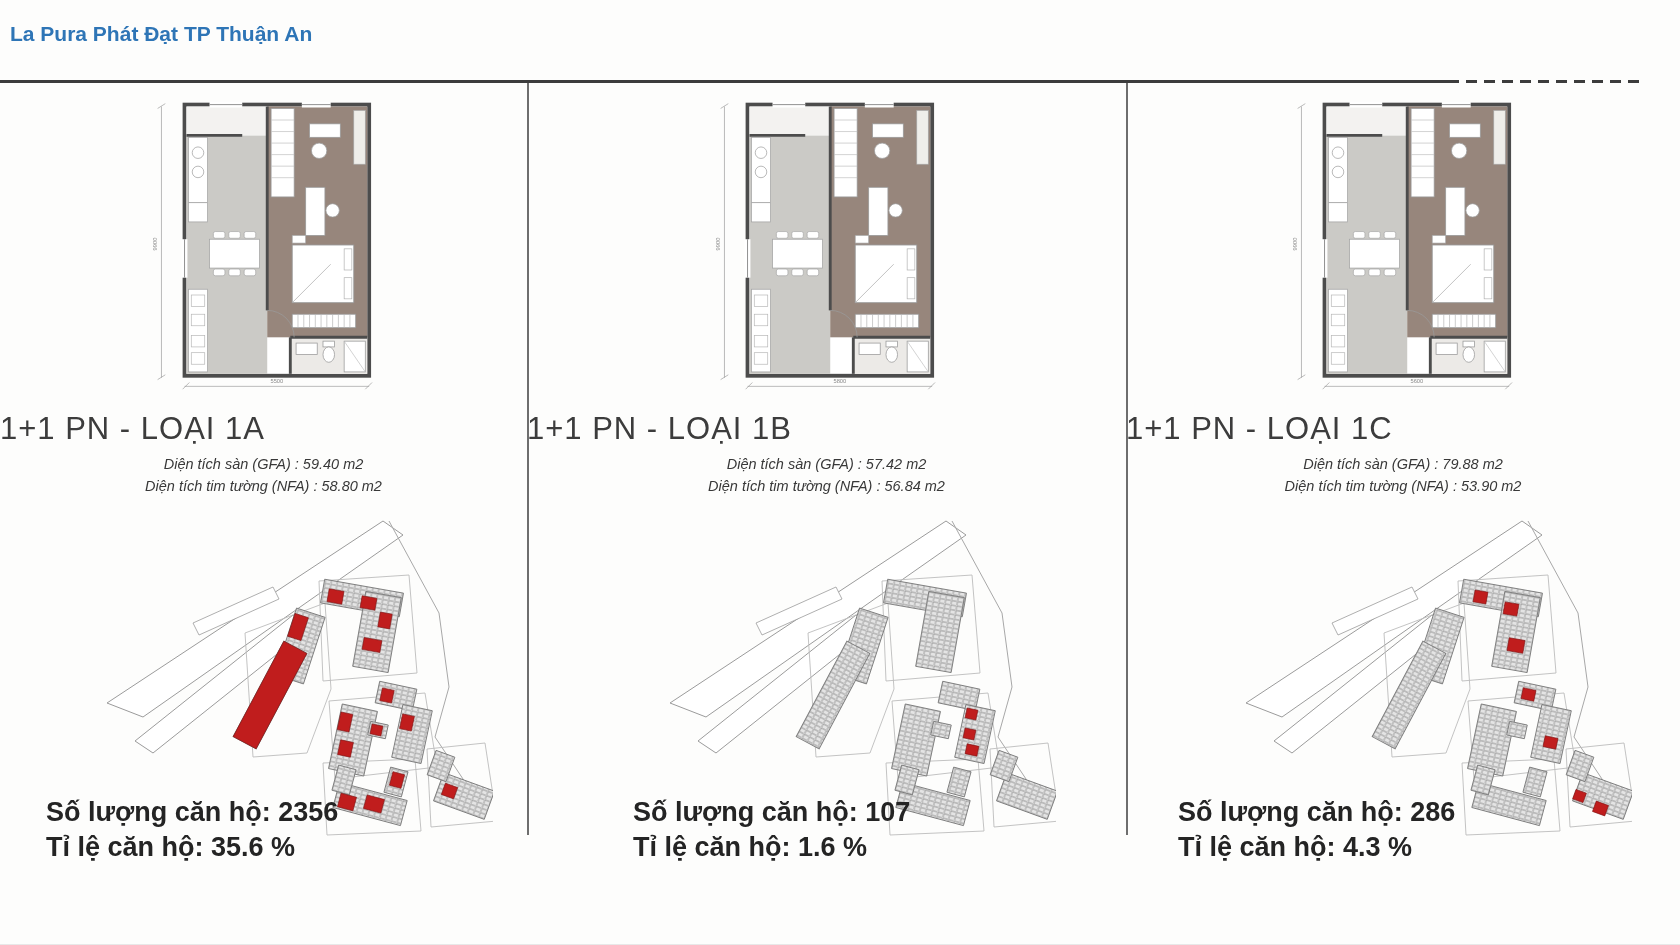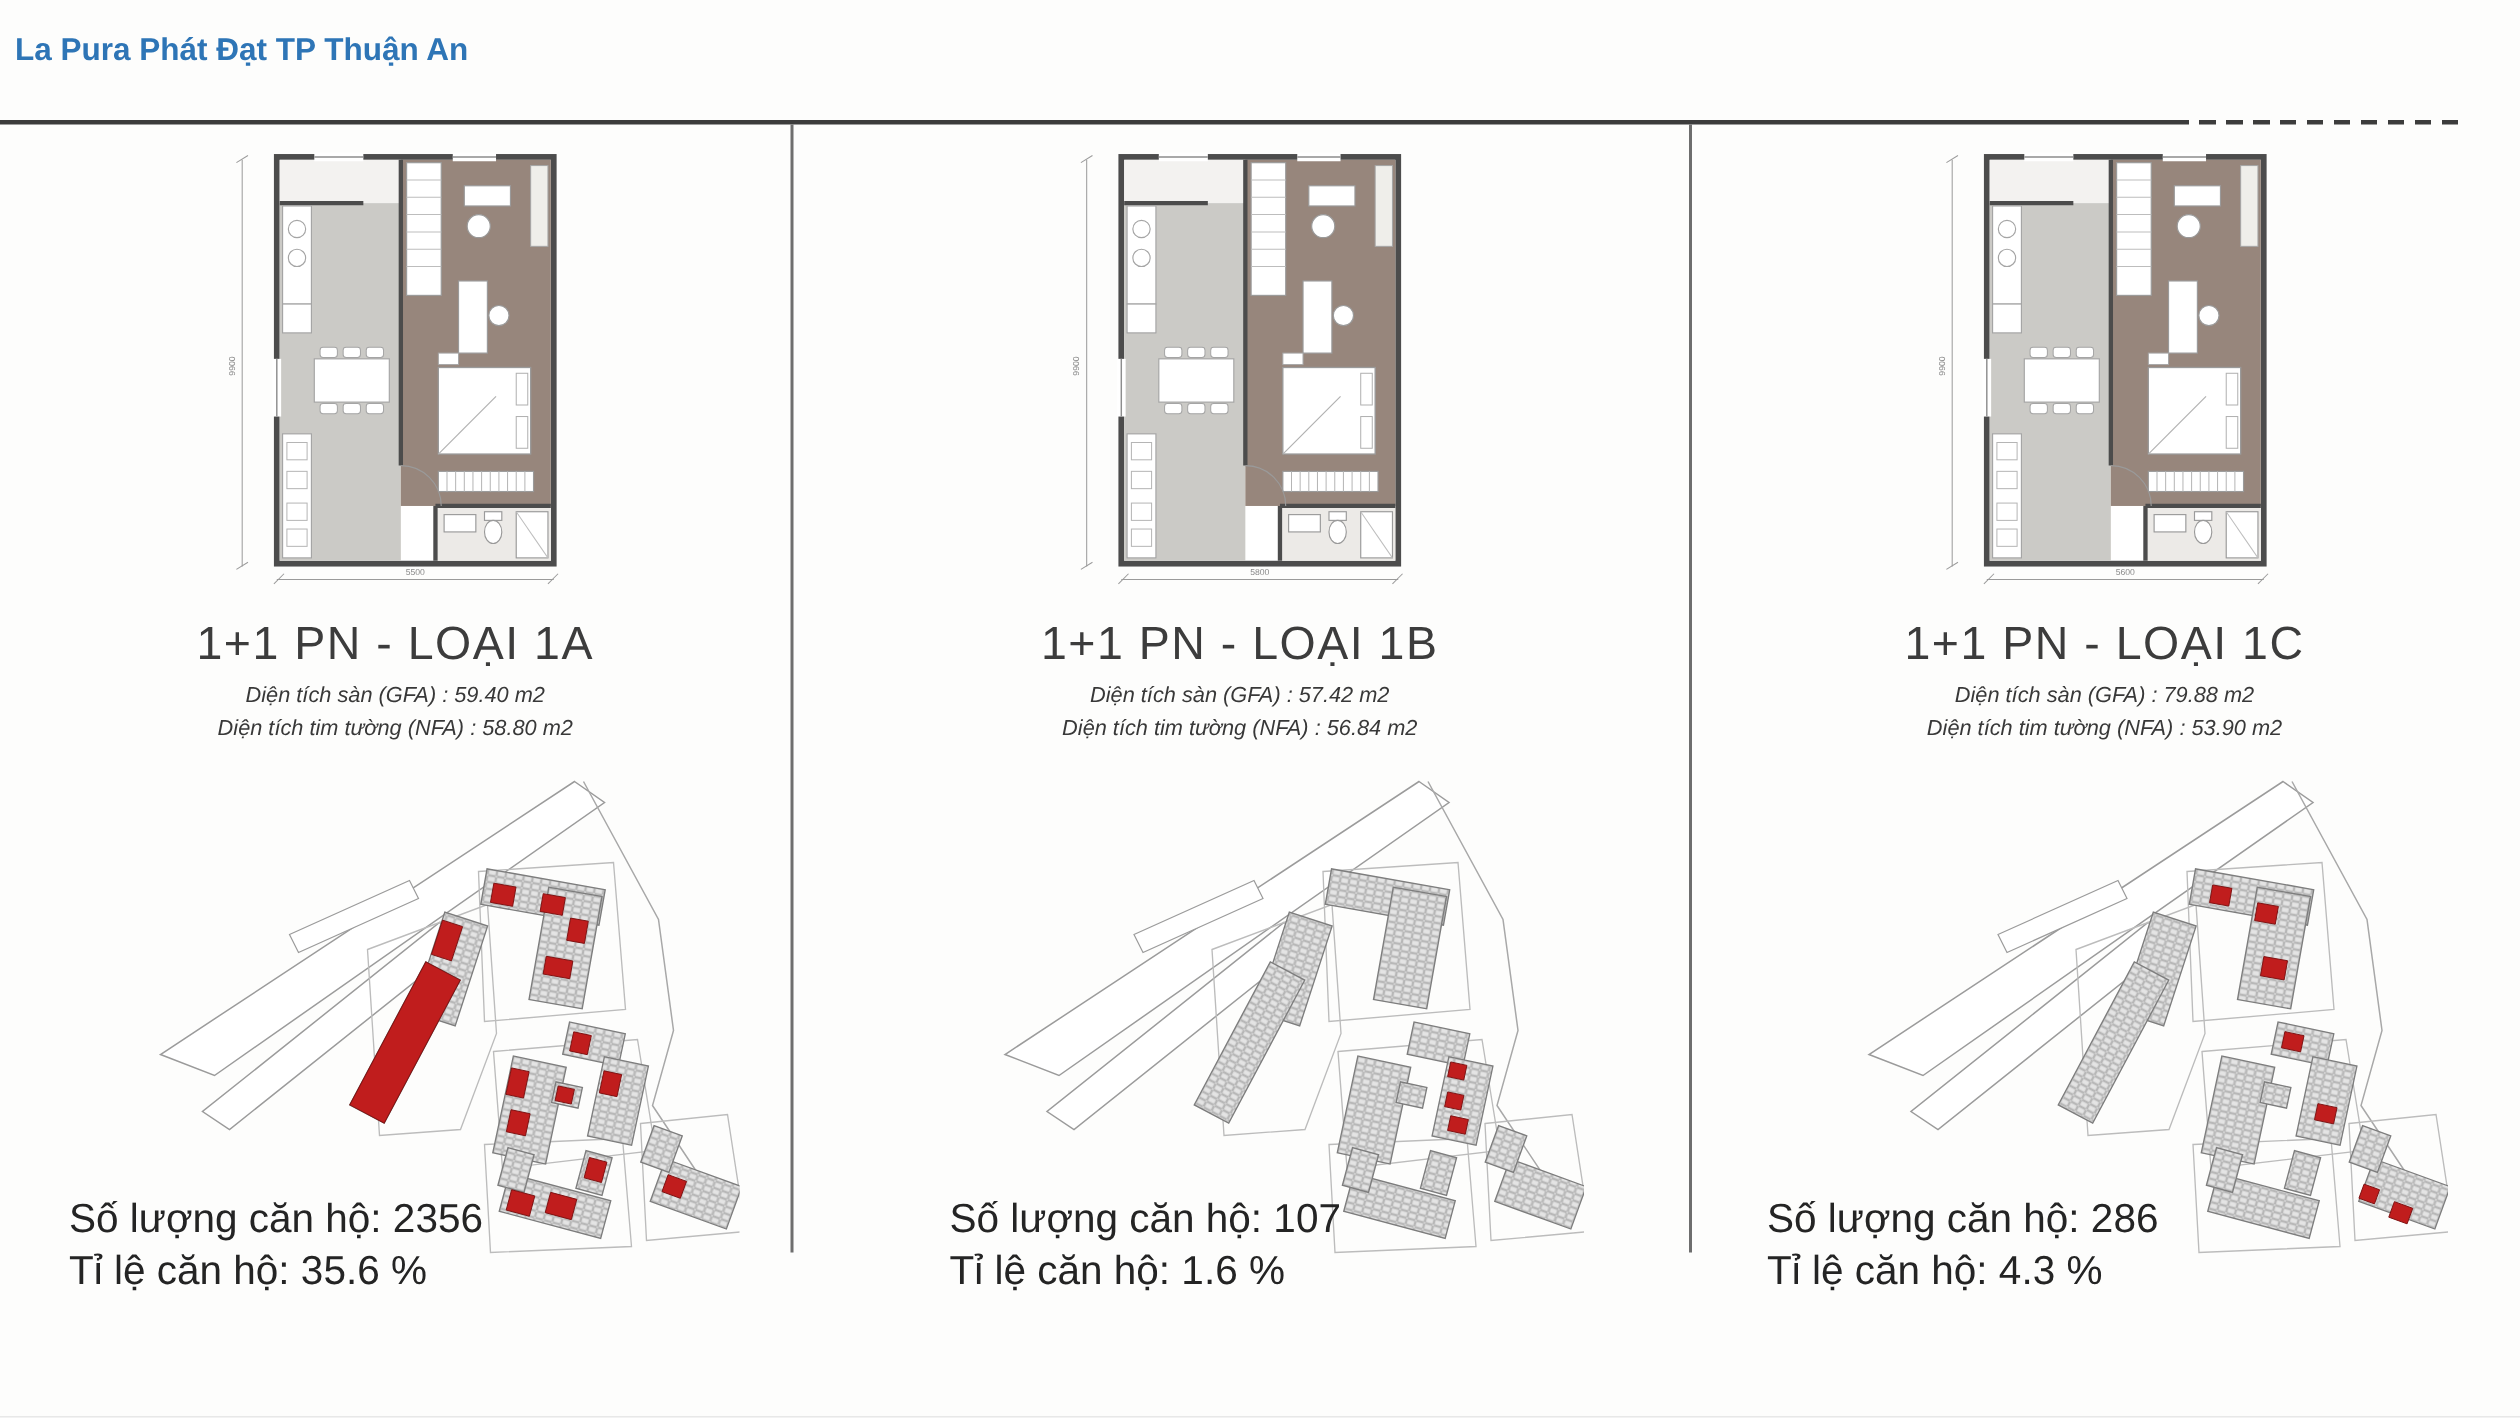--- a/index.html
+++ b/index.html
@@ -17,29 +17,29 @@
   .col{position:relative;height:100%;}
   .col-1{flex:0 0 527px;}
   .col-2{flex:0 0 599px;}
   .col-3{flex:0 0 554px;}
   .divider{position:absolute;width:2px;top:83px;height:752px;background:#6e6e6e;}
   .divider-1{left:527px;}
   .divider-2{left:1126px;}
   
   .floorplan{height:300px;margin-top:12px;display:flex;justify-content:center;}
   .floorplan svg{height:100%;}
-  .unit-title{margin:16px 0 6px;text-align:center;font-size:31px;font-weight:400;
+  .unit-title{margin:16px 0 6px;text-align:left;font-size:31px;font-weight:400;
               color:#3c3c3c;letter-spacing:1px;}
   .areas{text-align:center;font-size:14.5px;color:#383838;line-height:1.55;font-style:italic;}
   
   .siteplan{position:absolute;top:408px;left:50%;transform:translateX(-50%);
             width:458px;height:348px;}
   .siteplan svg{width:100%;height:100%;}
   
-  .stats{position:absolute;top:712px;left:46px;z-index:2;font-size:27px;font-weight:normal;
+  .stats{position:absolute;top:712px;left:46px;z-index:2;font-size:27px;font-weight:bold;
          color:#242424;line-height:1.28;}
   .col-2 .stats{left:106px;}
   .col-3 .stats{left:52px;}
 </style>
 </head>
 <body>
 
 <div class="page">
 
   <div class="brand">La Pura Phát Đạt TP Thuận An</div>

